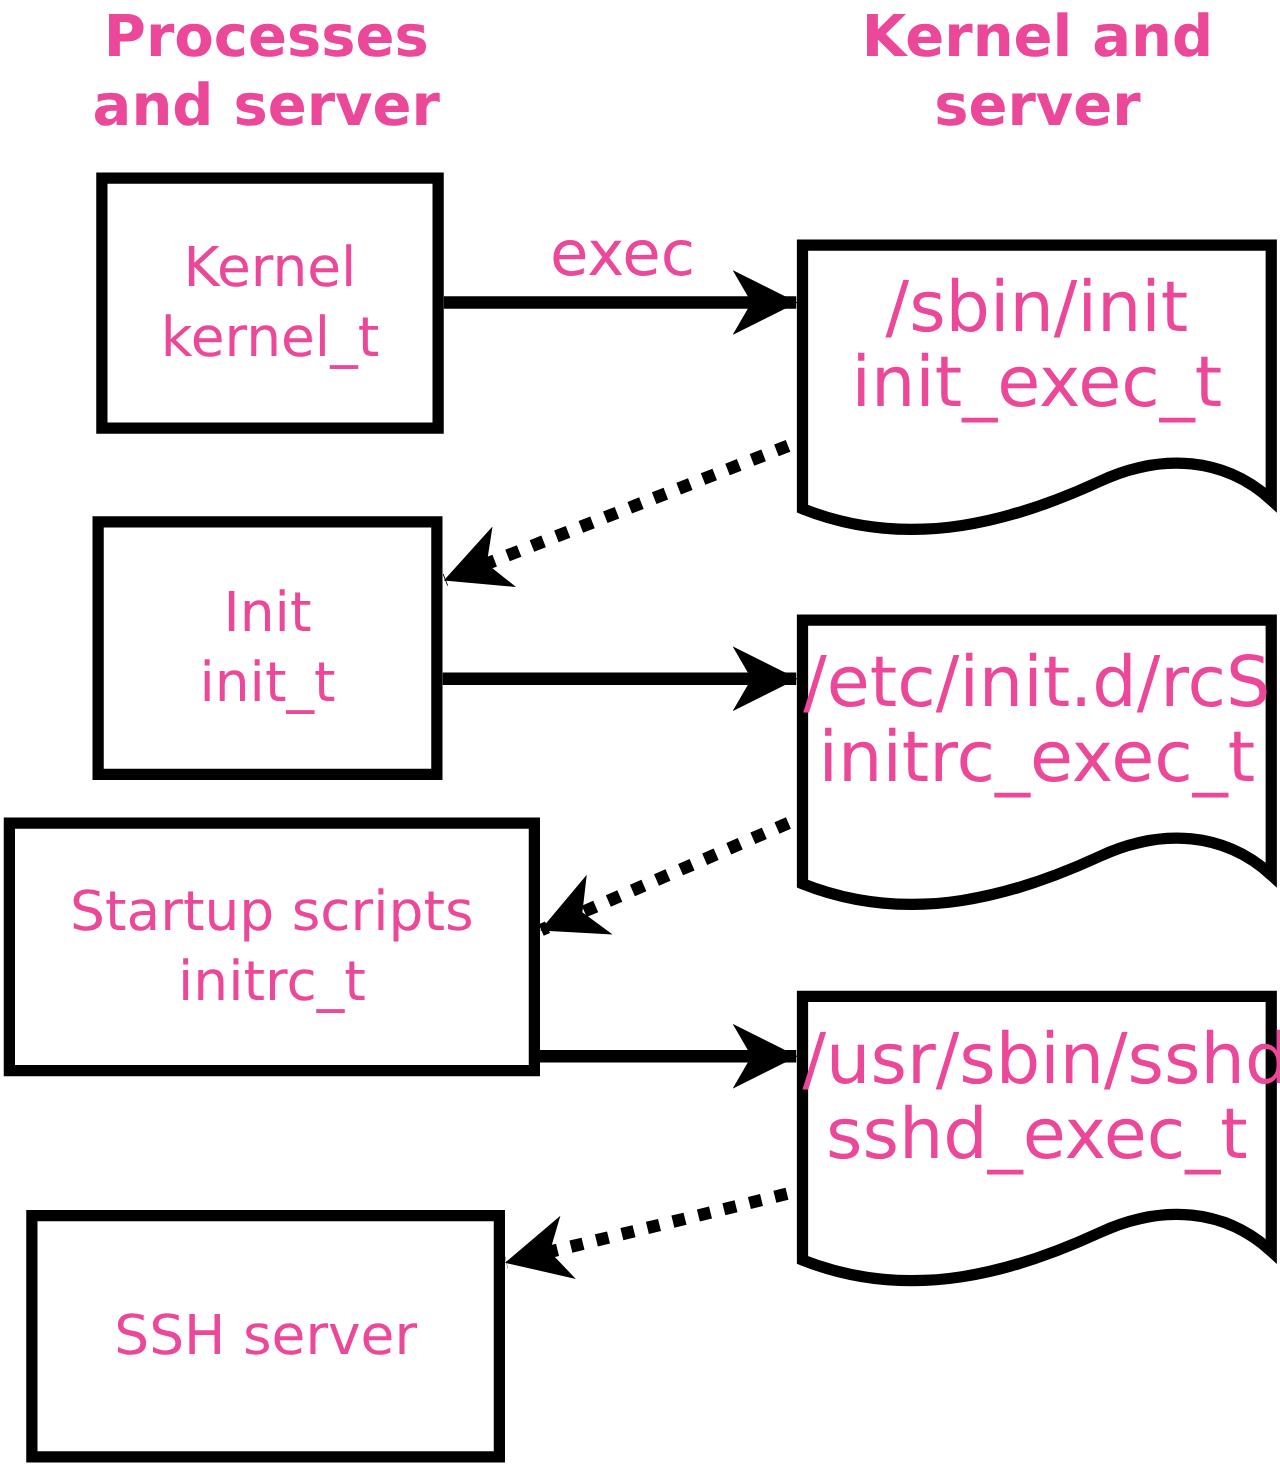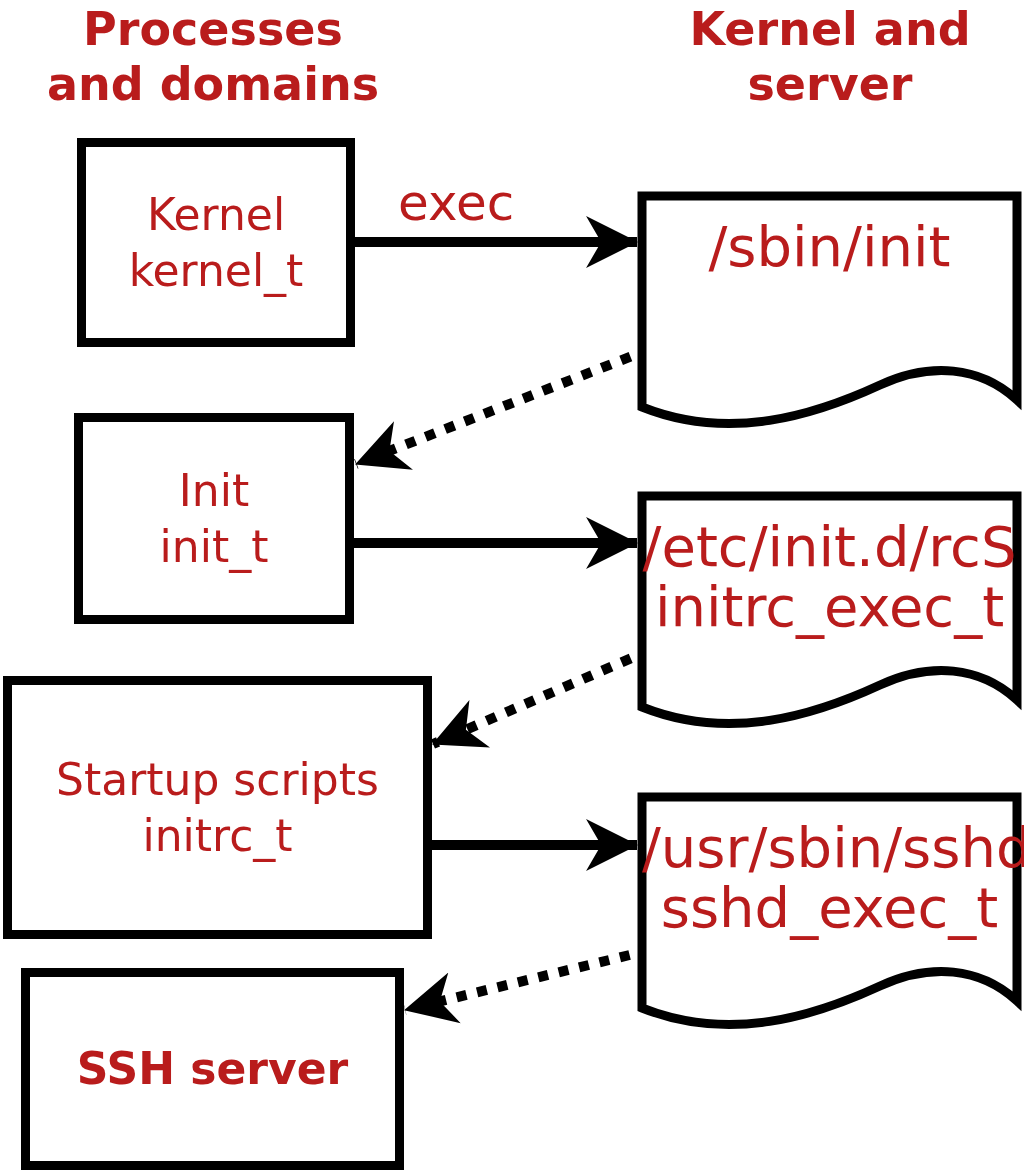--- a/index.html
+++ b/index.html
@@ -1,21 +1,21 @@
 <!DOCTYPE html>
 <html><head>
 <meta charset="utf-8">
 <style>
   html,body{margin:0;padding:0;background:#ffffff;}
   .canvas{
     position:relative;
     width:1024px;height:1173px;
     overflow:hidden;
     background:#ffffff;
-    color:#b91c1c;
+    color:#ec4899;
     font-family:"DejaVu Sans","Liberation Sans",sans-serif;
   }
   .layer{position:absolute;left:0;top:0;}
   .hdr{
     position:absolute;
     font-weight:bold;
     font-size:46px;
     line-height:55px;
     text-align:center;
     white-space:nowrap;
@@ -30,38 +30,38 @@
     display:flex;
     flex-direction:column;
     align-items:center;
     justify-content:center;
     font-size:44px;
     line-height:56px;
     text-align:center;
   }
   .pbox-1{left:77px;top:138px;width:278px;height:209px;}
   .pbox-2{left:74px;top:413px;width:280px;height:211px;}
-  .pbox-3{left:3px; top:676px;width:429px;height:263px;}
-  .pbox-4{left:21px;top:968px;width:383px;height:202px;font-weight:bold;}
+  .pbox-3{left:3px; top:654px;width:429px;height:207px;}
+  .pbox-4{left:21px;top:968px;width:383px;height:202px;}
   .doctext{
     position:absolute;
     left:642px;width:375px;
     font-size:56px;
     line-height:60px;
     text-align:center;
     white-space:nowrap;
   }
   .doctext-1{top:217px;}
   .doctext-2{top:517px;}
   .doctext-3{top:818px;}
   .execlbl{
     position:absolute;
     left:398px;top:176px;width:200px;
     font-size:50px;line-height:54px;
-    text-align:left;
+    text-align:center;
   }
   svg .ink{stroke:#000000;}
 </style>
 </head>
 <body>
 
 <div class="canvas">
 
   <svg class="layer" width="1024" height="1173" viewBox="0 0 1024 1173">
     <defs>
@@ -78,21 +78,21 @@
     <line class="ink" x1="650" y1="650" x2="433" y2="744" stroke-width="10" stroke-dasharray="10 11" marker-end="url(#dart)"></line>
     <line class="ink" x1="650" y1="950" x2="405" y2="1010" stroke-width="10" stroke-dasharray="10 11" marker-end="url(#dart)"></line>
 
     <path d="M642,196 H1017 V400 C980,366 930,362 880,385 C815,415 730,442 642,407 Z" fill="#ffffff" stroke="#000000" stroke-width="9"></path>
     <path d="M642,196 H1017 V400 C980,366 930,362 880,385 C815,415 730,442 642,407 Z" transform="translate(0,300)" fill="#ffffff" stroke="#000000" stroke-width="9"></path>
     <path d="M642,196 H1017 V400 C980,366 930,362 880,385 C815,415 730,442 642,407 Z" transform="translate(0,601)" fill="#ffffff" stroke="#000000" stroke-width="9"></path>
   </svg>
 
   <div class="hdr hdr-left">
     <div>Processes</div>
-    <div>and domains</div>
+    <div>and server</div>
   </div>
   <div class="hdr hdr-right">
     <div>Kernel and</div>
     <div>server</div>
   </div>
 
   <div class="execlbl">exec</div>
 
   <div class="pbox pbox-1">
     <div>Kernel</div>
@@ -105,20 +105,21 @@
   <div class="pbox pbox-3">
     <div>Startup scripts</div>
     <div>initrc_t</div>
   </div>
   <div class="pbox pbox-4">
     <div>SSH server</div>
   </div>
 
   <div class="doctext doctext-1">
     <div>/sbin/init</div>
+    <div>init_exec_t</div>
   </div>
   <div class="doctext doctext-3">
     <div>/usr/sbin/sshd</div>
     <div>sshd_exec_t</div>
   </div>
   <div class="doctext doctext-2">
     <div>/etc/init.d/rcS</div>
     <div>initrc_exec_t</div>
   </div>
 

